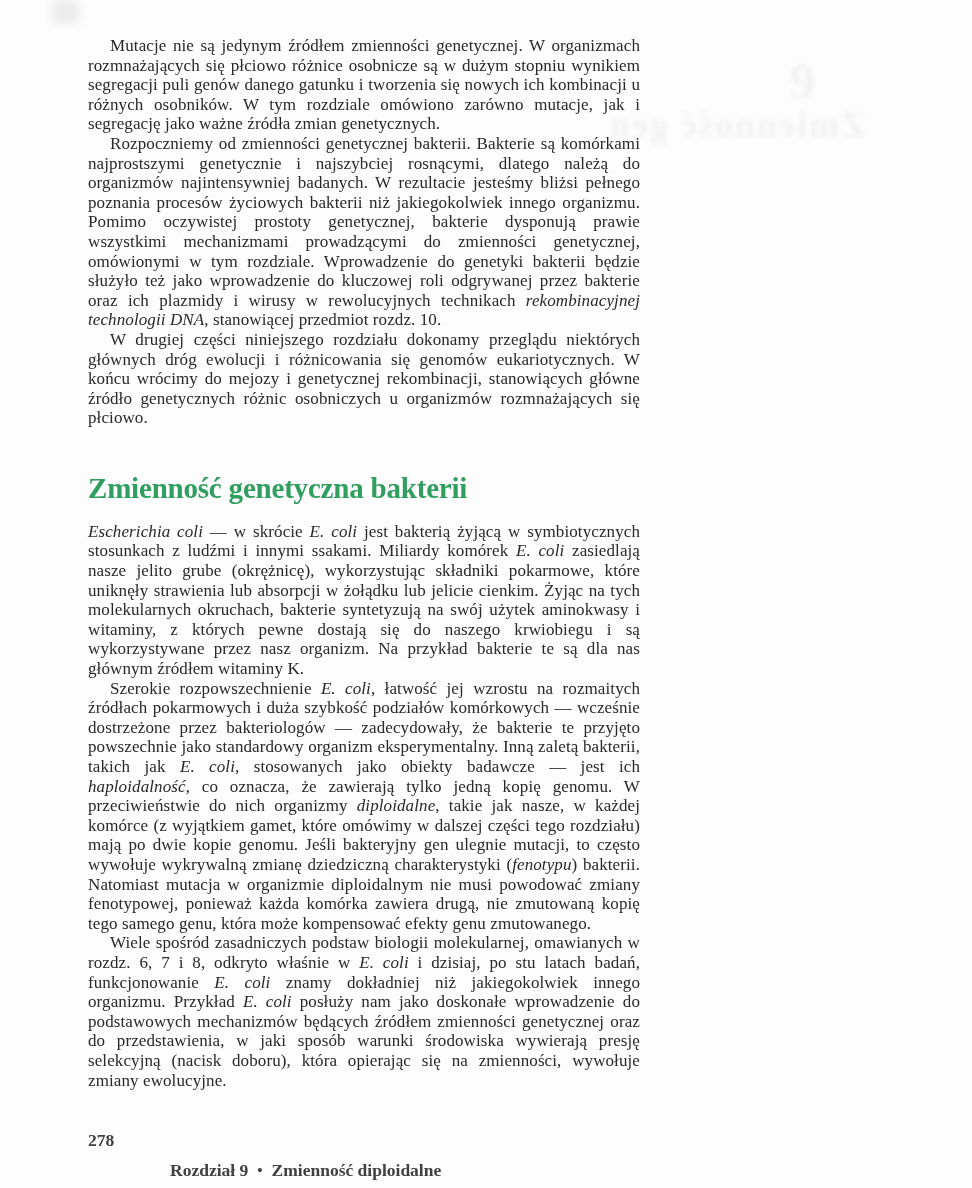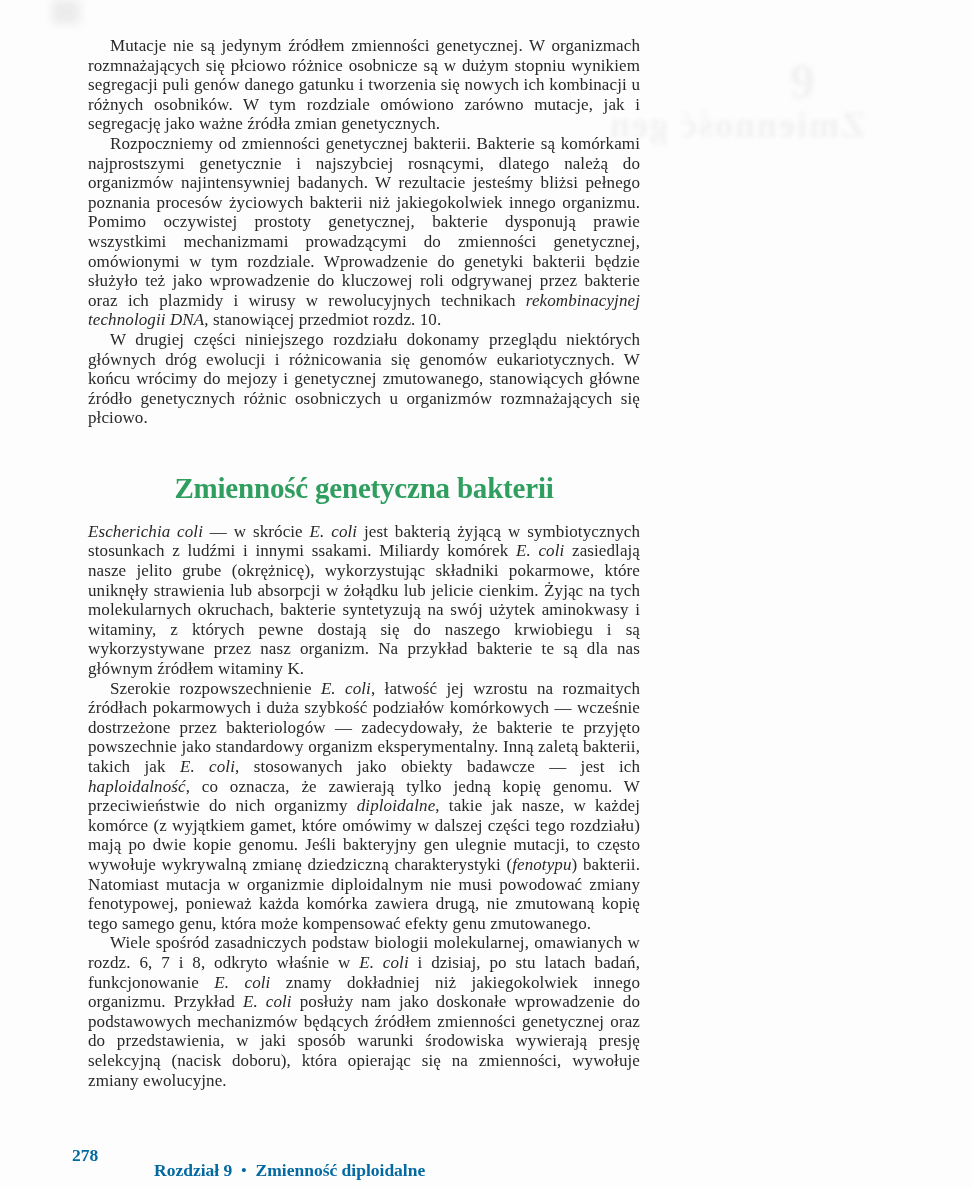--- a/index.html
+++ b/index.html
@@ -66,32 +66,31 @@
   .para.indent {
     text-indent: 22px;
   }
   .section-heading {
     margin: 44px 0 18px 0;
     font-size: 29px;
     line-height: 32px;
     font-weight: bold;
     color: #2f9e5e;
     letter-spacing: -0.2px;
-    text-align: center;
   }
   
   .footer {
     position: absolute;
-    left: 72px;
+    left: 88px;
     top: 1130px;
     display: flex;
-    align-items: center;
+    align-items: flex-start;
     font-size: 17.5px;
     font-weight: bold;
-    color: #0369a1;
+    color: #404040;
   }
   .footer .page-number {
     width: 82px;
   }
   .footer .chapter-group {
     display: flex;
     align-items: baseline;
     gap: 9px;
     margin-top: 30px;
   }
@@ -109,21 +108,21 @@
   <div class="smudge"></div>
   <div class="ghost ghost-number">9</div>
   <div class="ghost ghost-title">Zmienność gen</div>
 
   <div class="column">
 
     <p class="para indent">Mutacje nie są jedynym źródłem zmienności genetycznej. W organizmach rozmnażających się płciowo różnice osobnicze są w dużym stopniu wynikiem segregacji puli genów danego gatunku i tworzenia się nowych ich kombinacji u różnych osobników. W tym rozdziale omówiono zarówno mutacje, jak i segregację jako ważne źródła zmian genetycznych.</p>
 
     <p class="para indent">Rozpoczniemy od zmienności genetycznej bakterii. Bakterie są komórkami najprostszymi genetycznie i najszybciej rosnącymi, dlatego należą do organizmów najintensywniej badanych. W rezultacie jesteśmy bliżsi pełnego poznania procesów życiowych bakterii niż jakiegokolwiek innego organizmu. Pomimo oczywistej prostoty genetycznej, bakterie dysponują prawie wszystkimi mechanizmami prowadzącymi do zmienności genetycznej, omówionymi w tym rozdziale. Wprowadzenie do genetyki bakterii będzie służyło też jako wprowadzenie do kluczowej roli odgrywanej przez bakterie oraz ich plazmidy i wirusy w rewolucyjnych technikach <i>rekombinacyjnej technologii DNA</i>, stanowiącej przedmiot rozdz. 10.</p>
 
-    <p class="para indent">W drugiej części niniejszego rozdziału dokonamy przeglądu niektórych głównych dróg ewolucji i różnicowania się genomów eukariotycznych. W końcu wrócimy do mejozy i genetycznej zmutowanego, stanowiących główne źródło genetycznych różnic osobniczych u organizmów rozmnażających się płciowo.</p>
+    <p class="para indent">W drugiej części niniejszego rozdziału dokonamy przeglądu niektórych głównych dróg ewolucji i różnicowania się genomów eukariotycznych. W końcu wrócimy do mejozy i genetycznej rekombinacji, stanowiących główne źródło genetycznych różnic osobniczych u organizmów rozmnażających się płciowo.</p>
 
     <h1 class="section-heading">Zmienność genetyczna bakterii</h1>
 
     <p class="para"><i>Escherichia coli</i> — w skrócie <i>E. coli</i> jest bakterią żyjącą w symbiotycznych stosunkach z ludźmi i innymi ssakami. Miliardy komórek <i>E. coli</i> zasiedlają nasze jelito grube (okrężnicę), wykorzystując składniki pokarmowe, które uniknęły strawienia lub absorpcji w żołądku lub jelicie cienkim. Żyjąc na tych molekularnych okruchach, bakterie syntetyzują na swój użytek aminokwasy i witaminy, z których pewne dostają się do naszego krwiobiegu i są wykorzystywane przez nasz organizm. Na przykład bakterie te są dla nas głównym źródłem witaminy K.</p>
 
     <p class="para indent">Szerokie rozpowszechnienie <i>E. coli</i>, łatwość jej wzrostu na rozmaitych źródłach pokarmowych i duża szybkość podziałów komórkowych — wcześnie dostrzeżone przez bakteriologów — zadecydowały, że bakterie te przyjęto powszechnie jako standardowy organizm eksperymentalny. Inną zaletą bakterii, takich jak <i>E. coli</i>, stosowanych jako obiekty badawcze — jest ich <i>haploidalność</i>, co oznacza, że zawierają tylko jedną kopię genomu. W przeciwieństwie do nich organizmy <i>diploidalne</i>, takie jak nasze, w każdej komórce (z wyjątkiem gamet, które omówimy w dalszej części tego rozdziału) mają po dwie kopie genomu. Jeśli bakteryjny gen ulegnie mutacji, to często wywołuje wykrywalną zmianę dziedziczną charakterystyki (<i>fenotypu</i>) bakterii. Natomiast mutacja w organizmie diploidalnym nie musi powodować zmiany fenotypowej, ponieważ każda komórka zawiera drugą, nie zmutowaną kopię tego samego genu, która może kompensować efekty genu zmutowanego.</p>
 
     <p class="para indent">Wiele spośród zasadniczych podstaw biologii molekularnej, omawianych w rozdz. 6, 7 i 8, odkryto właśnie w <i>E. coli</i> i dzisiaj, po stu latach badań, funkcjonowanie <i>E. coli</i> znamy dokładniej niż jakiegokolwiek innego organizmu. Przykład <i>E. coli</i> posłuży nam jako doskonałe wprowadzenie do podstawowych mechanizmów będących źródłem zmienności genetycznej oraz do przedstawienia, w jaki sposób warunki środowiska wywierają presję selekcyjną (nacisk doboru), która opierając się na zmienności, wywołuje zmiany ewolucyjne.</p>
 
   </div>

